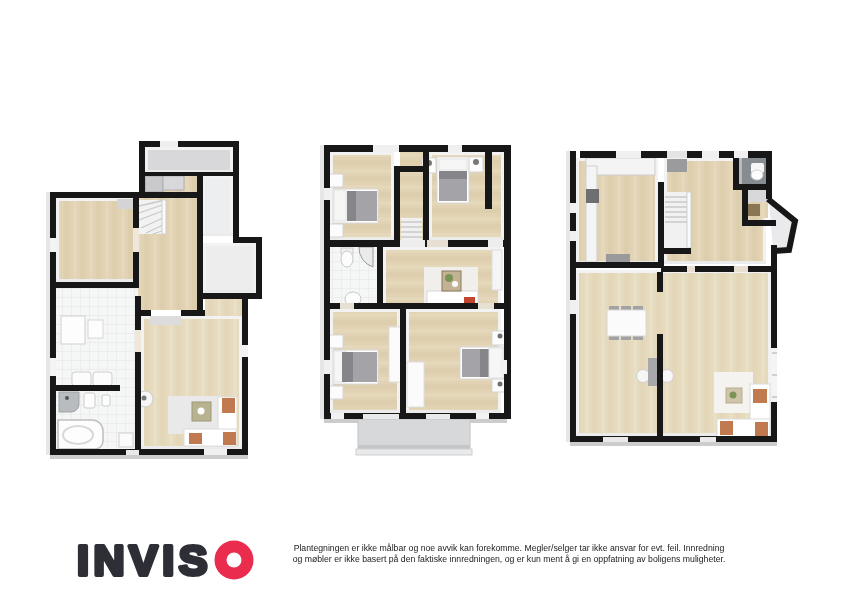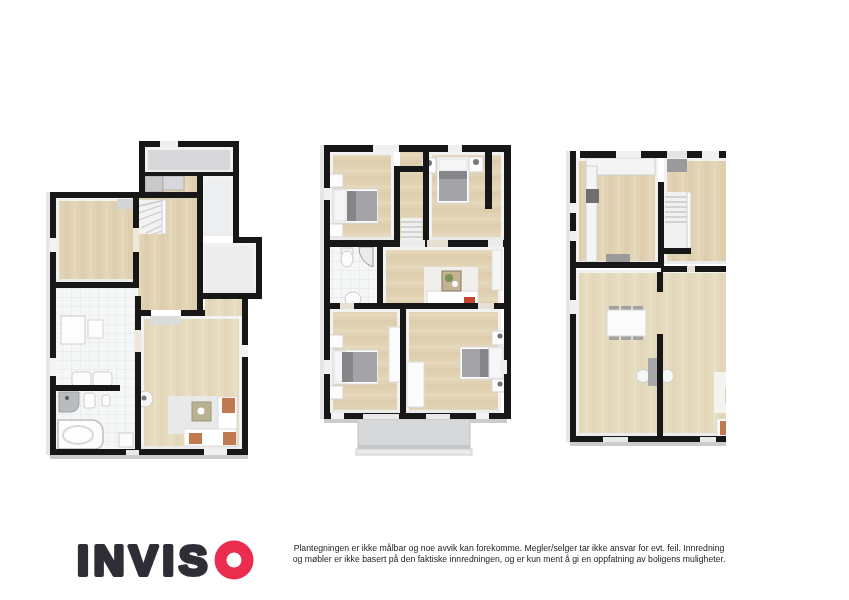--- a/index.html
+++ b/index.html
@@ -1,16 +1,16 @@
 <!DOCTYPE html>
 <html><head>
 <meta charset="utf-8">
 <style>
   html,body{margin:0;padding:0;background:#ffffff;}
-  .page{position:relative;width:726px;height:600px;background:#c4b5fd;overflow:hidden;
+  .page{position:relative;width:849px;height:600px;background:#c4b5fd;overflow:hidden;
         font-family:"Liberation Sans", sans-serif;}
 </style>
 </head>
 <body>
 <div class="page">
 <svg width="849" height="600" viewBox="0 0 849 600" xmlns="http://www.w3.org/2000/svg">
 <defs>
   <pattern id="woodv" width="16" height="16" patternUnits="userSpaceOnUse">
     <rect width="16" height="16" fill="#e0d2b2"></rect>
     <rect x="0" width="5" height="16" fill="#ddcfae"></rect>

